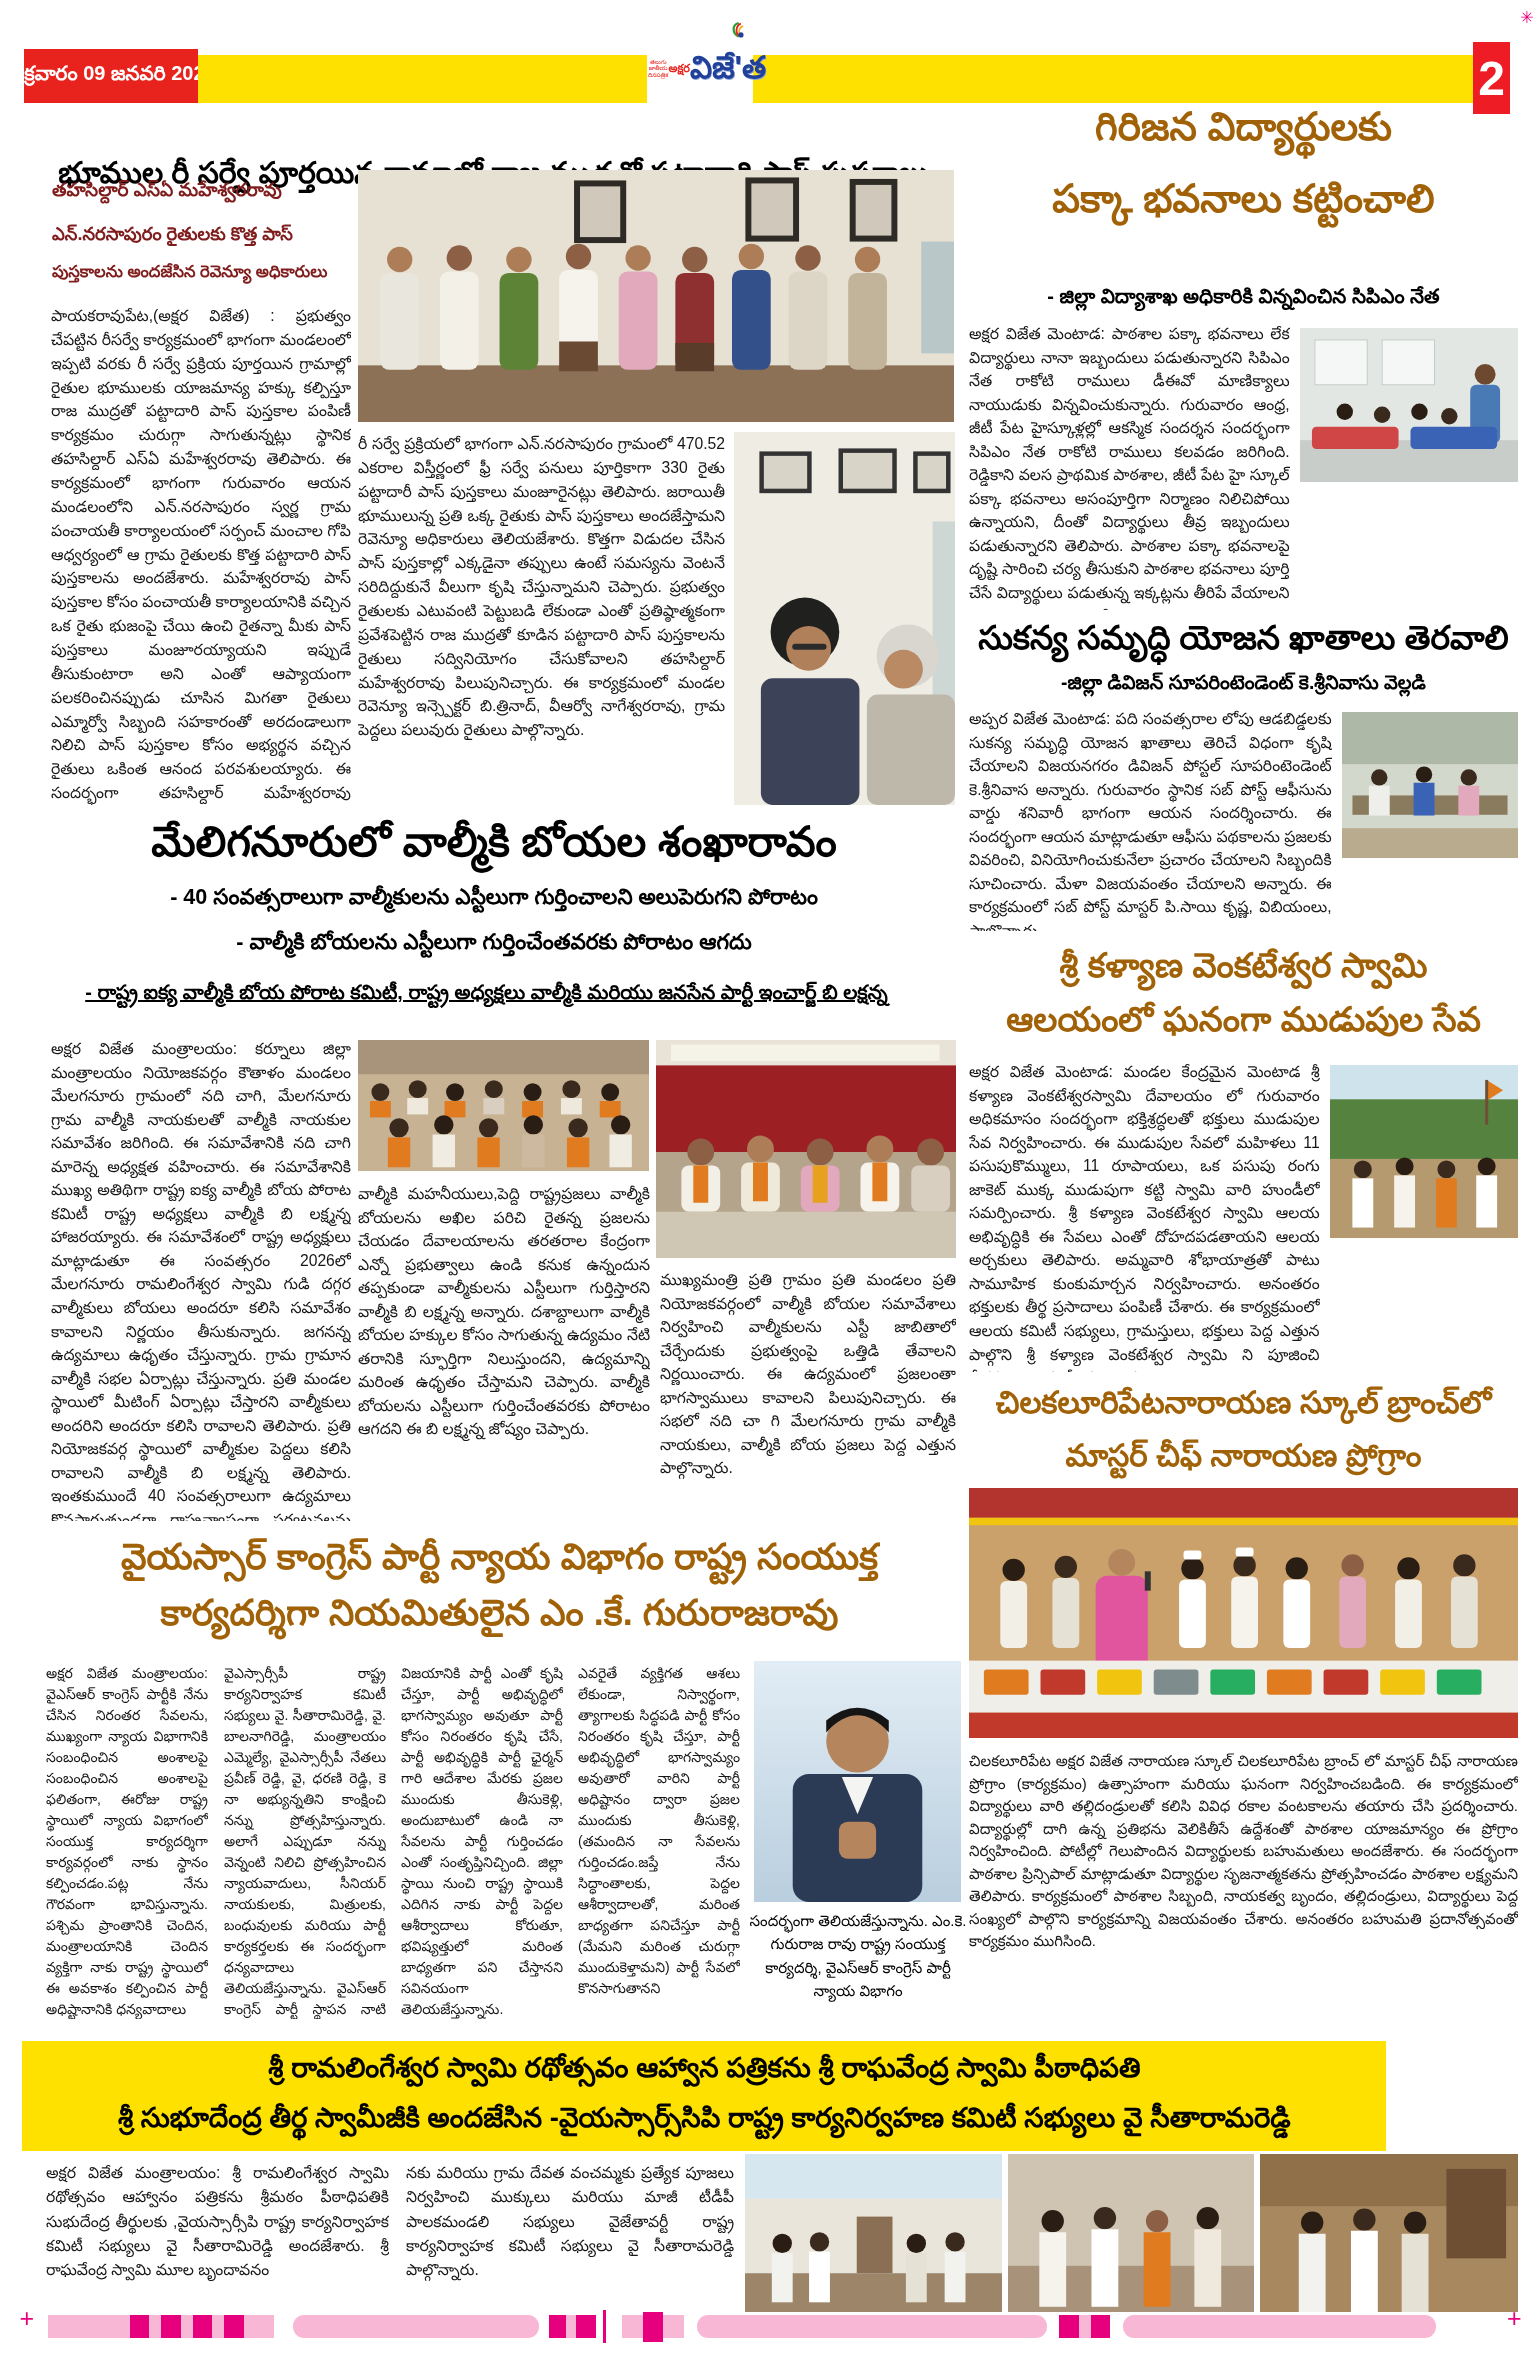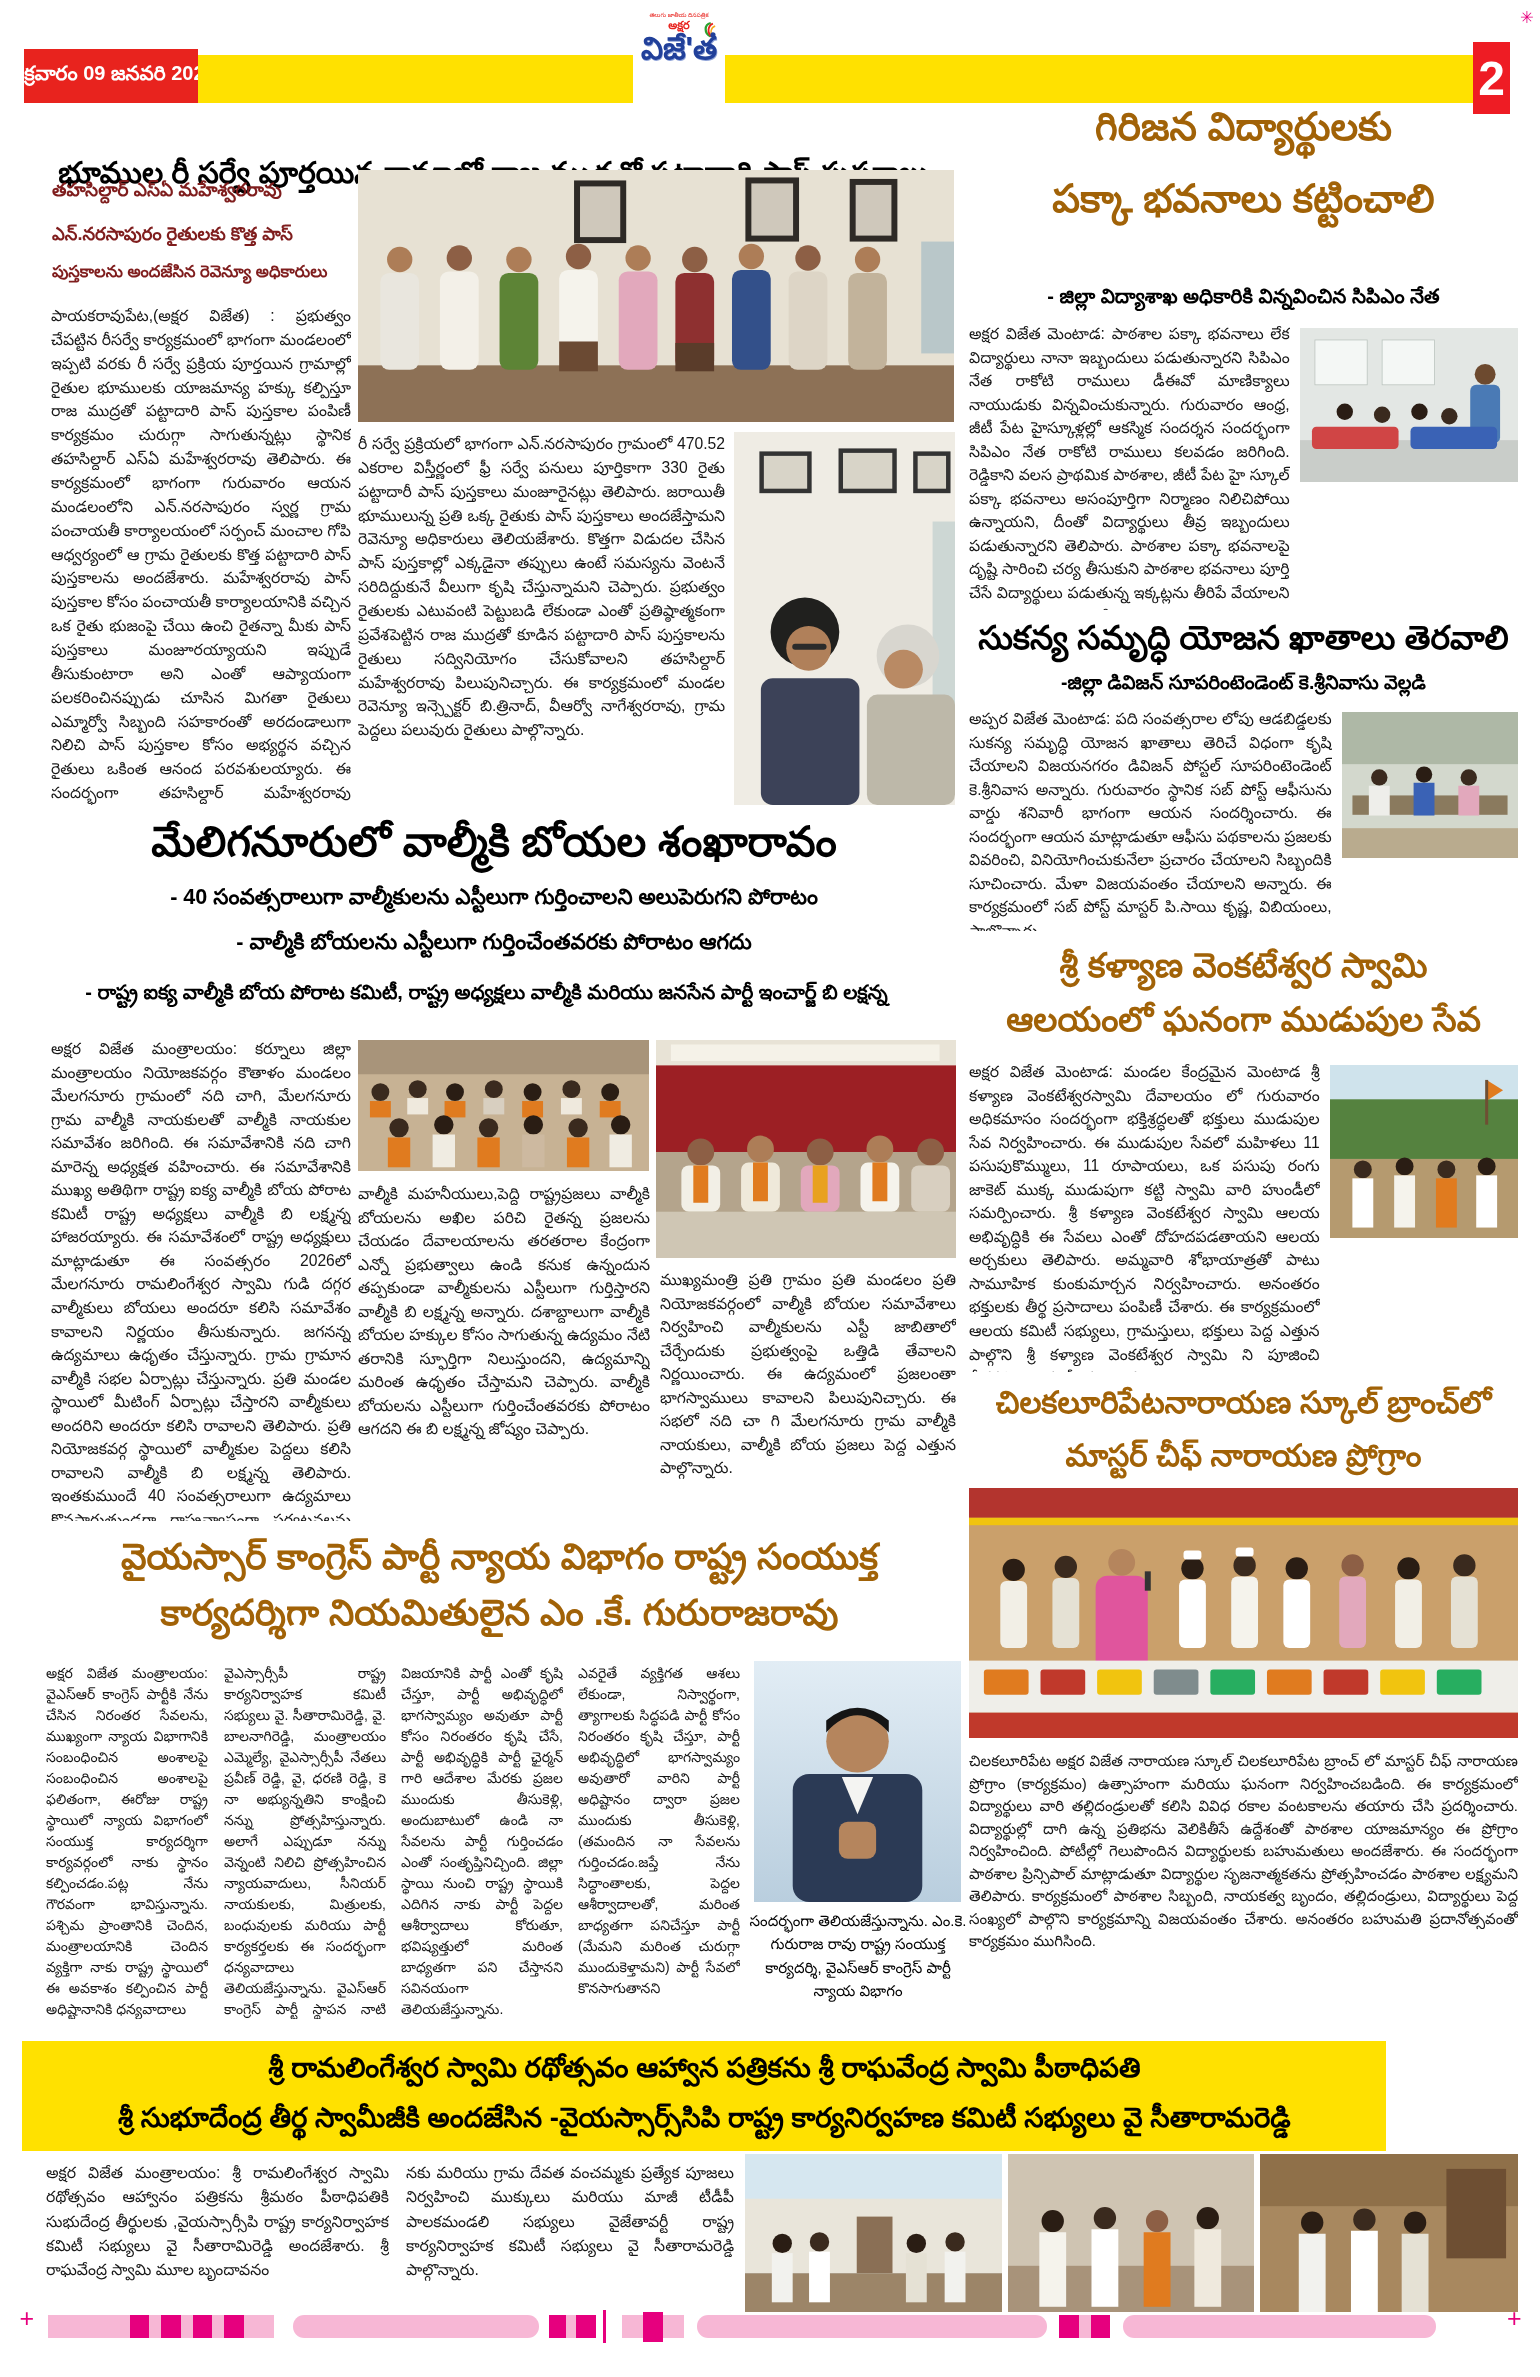--- a/index.html
+++ b/index.html
@@ -17,21 +17,21 @@
   .fseg{height:22.4px;display:inline-block;vertical-align:middle;}
 </style>
 </head>
 <body>
 
 <div class="abs" style="left:24px;top:49px;width:174px;height:54px;background:#e8231e;display:flex;align-items:center;justify-content:center;">
   <span style="color:#fff;font-weight:800;font-size:20px;white-space:nowrap;">శుక్రవారం 09 జనవరి 2026</span>
 </div>
 <div class="abs" style="left:198px;top:55px;width:449px;height:48px;background:#ffe100;"></div>
 <div class="abs" style="left:713px;top:55px;width:760px;height:48px;background:#ffe100;"></div>
-<div class="abs" style="left:633px;top:12px;width:92px;height:113px;background:#fff;display:flex;flex-direction:column;align-items:center;text-align:center;">
+<div class="abs" style="left:661px;top:12px;width:92px;height:113px;background:#fff;display:flex;flex-direction:row;align-items:center;justify-content:center;text-align:center;">
   <span style="color:#e8231e;font-size:6px;line-height:1.1;">తెలుగు జాతీయ దినపత్రిక</span>
   <span style="color:#e8231e;font-size:11.2px;font-weight:800;line-height:1.2;">అక్షర</span>
   <span style="color:#21409a;font-size:31px;font-weight:800;line-height:1.1;text-shadow:0.7px 0.7px 0 #8fa3d8;">విజే'త</span>
   <span style="position:absolute;right:4.5px;top:7.5px;">
     <svg width="19.4" height="19.4" viewBox="0 0 26 26">
       <path d="M13 22 C4 18 4 6 13 4" stroke="#2aa12e" stroke-width="3" fill="none"></path>
       <path d="M14 22 C8 17 9 8 16 5" stroke="#e8231e" stroke-width="2.5" fill="none"></path>
       <path d="M15 22 C12 17 13 10 19 8" stroke="#f5a81c" stroke-width="2" fill="none"></path>
       <circle cx="16" cy="20" r="3.5" fill="#21409a"></circle>
     </svg>
@@ -101,21 +101,21 @@
     <rect x="36" y="330" width="132" height="170" rx="16" fill="#3c4258"></rect>
     <circle cx="233" cy="300" r="42" fill="#d8d6cf"></circle>
       <circle cx="227" cy="318" r="26" fill="#b98a64"></circle>
     <rect x="178" y="352" width="118" height="148" rx="14" fill="#bdb8a9"></rect>
   </svg>
 </div>
 
 <div class="abs hl" style="left:30px;top:818px;width:928px;font-size:42px;">మేలిగనూరులో వాల్మీకి బోయల శంఖారావం</div>
 <div class="abs hl" style="left:30px;top:884px;width:928px;font-size:21.6px;">- 40 సంవత్సరాలుగా వాల్మీకులను ఎస్టీలుగా గుర్తించాలని  అలుపెరుగని పోరాటం</div>
 <div class="abs hl" style="left:30px;top:929px;width:928px;font-size:21.6px;">- వాల్మీకి బోయలను ఎస్టీలుగా గుర్తించేంతవరకు పోరాటం ఆగదు</div>
-<div class="abs hl" style="left:15px;top:981px;width:943px;font-size:20px;">- రాష్ట్ర ఐక్య వాల్మీకి బోయ పోరాట కమిటీ, రాష్ట్ర అధ్యక్షలు వాల్మీకి మరియు జనసేన పార్టీ ఇంచార్జ్ బి లక్షన్న</div>
+<div class="abs hl" style="left:15px;top:981px;width:943px;font-size:20px;text-decoration:underline;">- రాష్ట్ర ఐక్య వాల్మీకి బోయ పోరాట కమిటీ, రాష్ట్ర అధ్యక్షలు వాల్మీకి మరియు జనసేన పార్టీ ఇంచార్జ్ బి లక్షన్న</div>
 
 <div class="abs bt" style="left:51px;top:1037px;width:300px;height:484px;font-size:15.7px;line-height:1.5;">అక్షర విజేత మంత్రాలయం: కర్నూలు జిల్లా మంత్రాలయం నియోజకవర్గం కౌతాళం మండలం మేలగనూరు గ్రామంలో నది చాగి, మేలగనూరు గ్రామ వాల్మీకి నాయకులతో వాల్మీకి నాయకుల సమావేశం జరిగింది. ఈ సమావేశానికి నది చాగి మారెన్న అధ్యక్షత వహించారు. ఈ సమావేశానికి ముఖ్య అతిథిగా రాష్ట్ర ఐక్య వాల్మీకి బోయ పోరాట కమిటీ రాష్ట్ర అధ్యక్షలు వాల్మీకి బి లక్ష్మన్న హాజరయ్యారు. ఈ సమావేశంలో రాష్ట్ర అధ్యక్షులు మాట్లాడుతూ ఈ సంవత్సరం 2026లో మేలగనూరు రామలింగేశ్వర స్వామి గుడి దగ్గర వాల్మీకులు బోయలు అందరూ కలిసి సమావేశం కావాలని నిర్ణయం తీసుకున్నారు. జగనన్న ఉద్యమాలు ఉధృతం చేస్తున్నారు. గ్రామ గ్రామాన వాల్మీకి సభల ఏర్పాట్లు చేస్తున్నారు. ప్రతి మండల స్థాయిలో మీటింగ్ ఏర్పాట్లు చేస్తారని వాల్మీకులు అందరిని అందరూ కలిసి రావాలని తెలిపారు. ప్రతి నియోజకవర్గ స్థాయిలో వాల్మీకుల పెద్దలు కలిసి రావాలని వాల్మీకి బి లక్ష్మన్న తెలిపారు. ఇంతకుముందే 40 సంవత్సరాలుగా ఉద్యమాలు కొనసాగుతుండగా రాష్ట్రవ్యాప్తంగా పర్యటనలను వాల్మీకి సంఘాల ఏర్పాట్లు</div>
 
 <div class="photo" style="left:358px;top:1040px;width:291px;height:131px;">
   <svg viewBox="0 0 390 176" preserveAspectRatio="none">
     <rect width="390" height="176" fill="#c7b294"></rect>
     <rect y="0" width="390" height="46" fill="#a8947a"></rect>
     <circle cx="30" cy="70" r="12" fill="#3a2a1e"></circle>
       <rect x="16" y="82" width="28" height="22" fill="#e07b1f"></rect>
     <circle cx="80" cy="66" r="12" fill="#3a2a1e"></circle>

